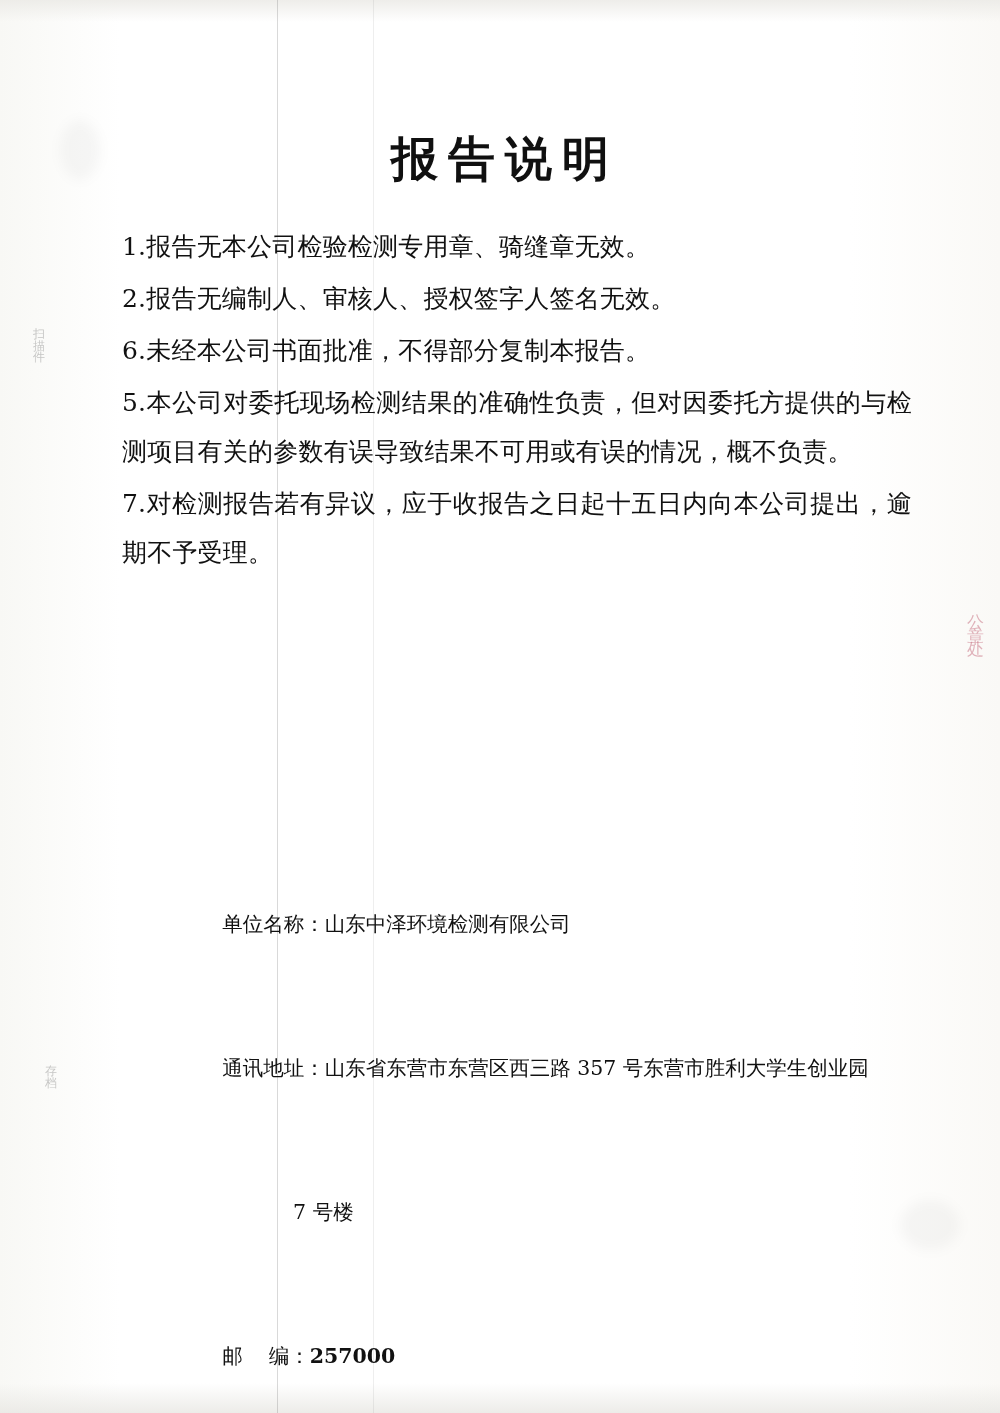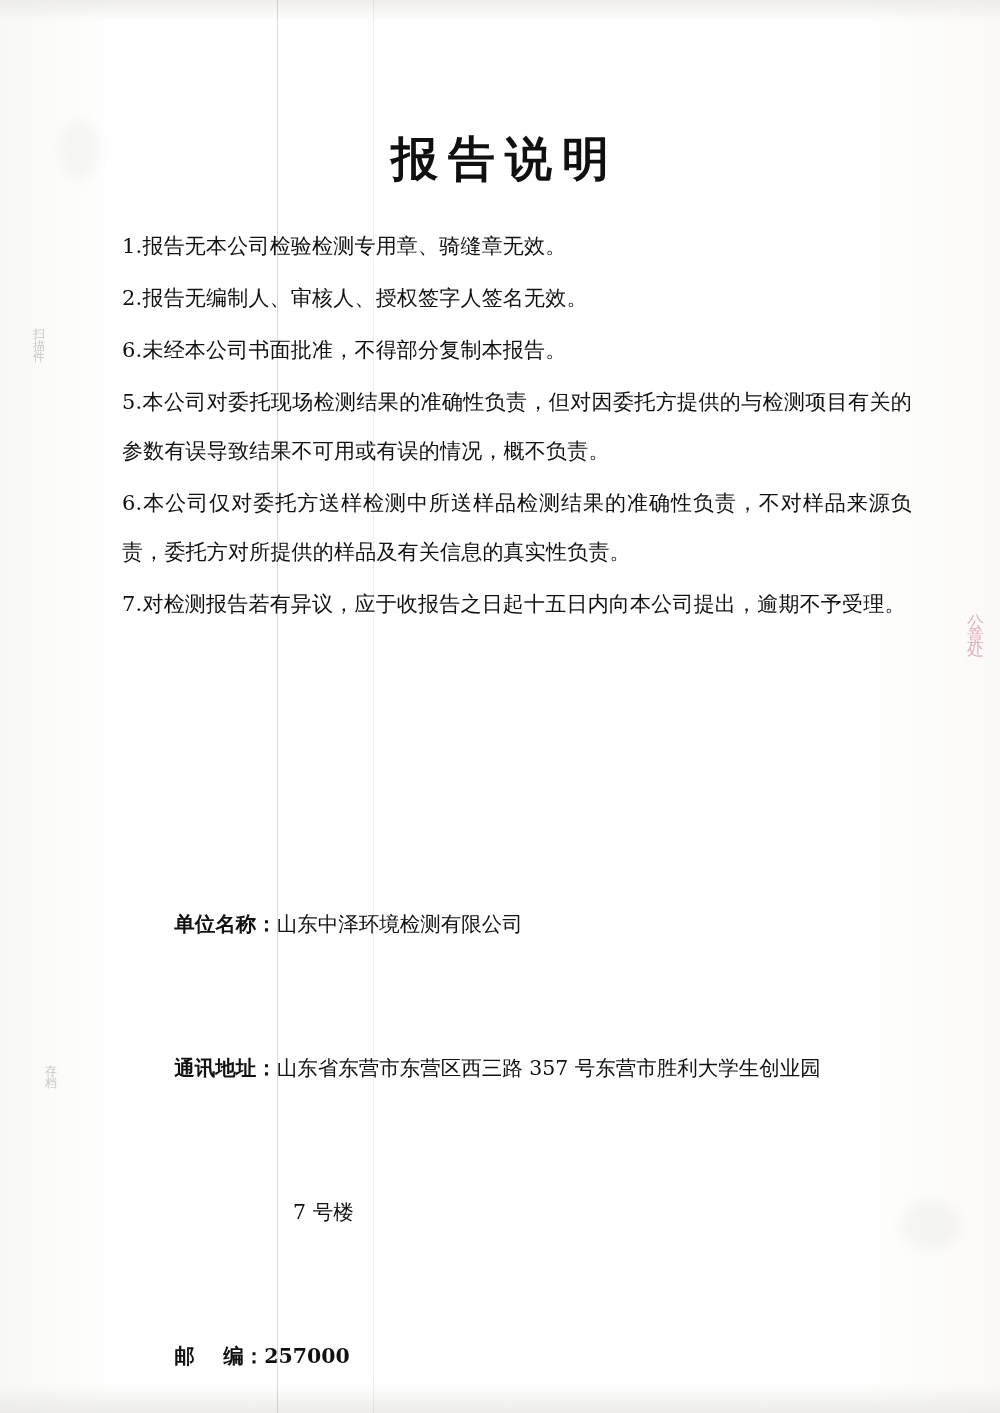--- a/index.html
+++ b/index.html
@@ -75,21 +75,21 @@
   }
 
   .clauses {
     position: absolute;
     left: 122px;
     top: 222px;
     width: 790px;
   }
   .clause {
     font-family: "DejaVu Serif", "Liberation Serif", serif;
-    font-size: 21px;
+    font-size: 25px;
     line-height: 49px;
     color: #111111;
     margin-bottom: 3px;
     text-align: justify;
     letter-spacing: 0.2px;
   }
 
   .org-block {
     position: absolute;
     left: 122px;
@@ -97,21 +97,22 @@
     width: 800px;
   }
   .org-row {
     font-family: "DejaVu Serif", "Liberation Serif", serif;
     font-size: 20.5px;
     line-height: 48px;
     color: #111111;
     white-space: pre;
   }
   .org-row .label {
-    font-weight: bold;
+    font-weight: normal;
+    margin-left: 48px;
   }
   .org-row .value {
     font-weight: normal;
   }
   .org-row.bold-value .value {
     font-weight: bold;
   }
   .org-row.indent {
     padding-left: 114px;
     font-weight: bold;
@@ -155,21 +156,20 @@
 
   <div class="content">
 
     <div class="doc-title">报告说明</div>
 
     <div class="clauses">
       <div class="clause">1.报告无本公司检验检测专用章、骑缝章无效。</div>
       <div class="clause">2.报告无编制人、审核人、授权签字人签名无效。</div>
       <div class="clause">6.未经本公司书面批准，不得部分复制本报告。</div>
       <div class="clause">5.本公司对委托现场检测结果的准确性负责，但对因委托方提供的与检测项目有关的参数有误导致结果不可用或有误的情况，概不负责。</div>
-      <div class="clause">6.本公司仅对委托方送样检测中所送样品检测结果的准确性负责，不对样品来源负责，委托方对所提供的样品及有关信息的真实性负责。</div>
       <div class="clause">7.对检测报告若有异议，应于收报告之日起十五日内向本公司提出，逾期不予受理。</div>
     </div>
 
     <div class="org-block">
       <div class="org-row">
         <span class="label">单位名称：</span><span class="value">山东中泽环境检测有限公司</span>
       </div>
       <div class="org-row">
         <span class="label">通讯地址：</span><span class="value">山东省东营市东营区西三路 357 号东营市胜利大学生创业园</span>
       </div>

